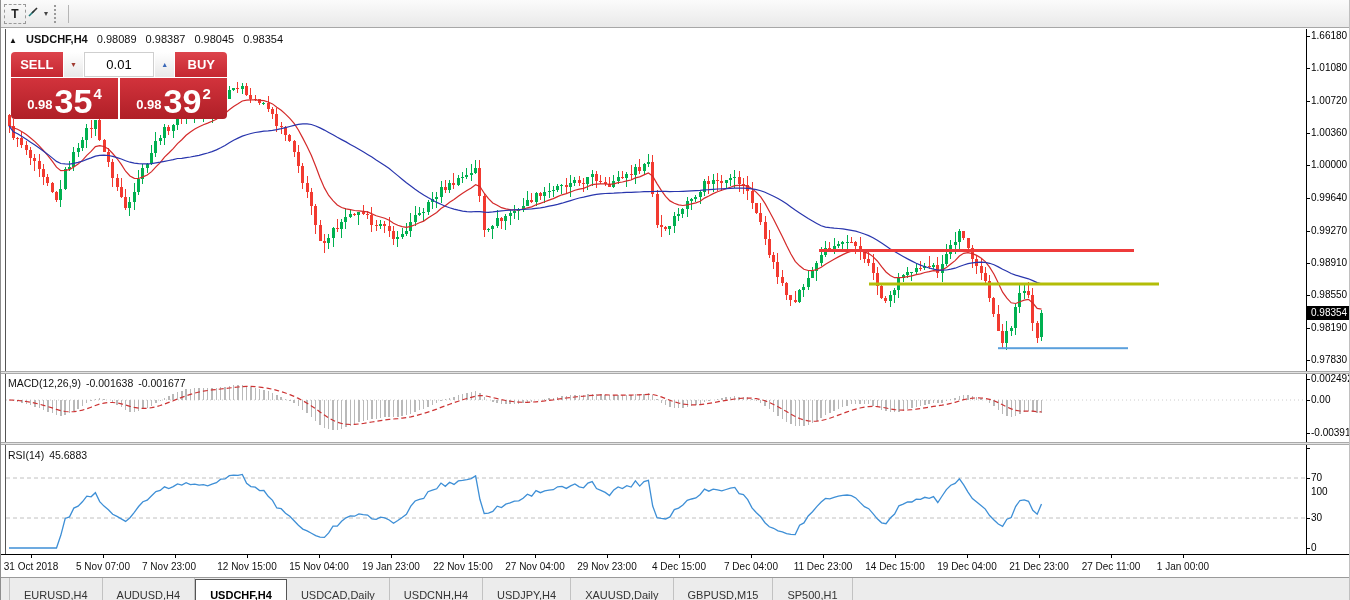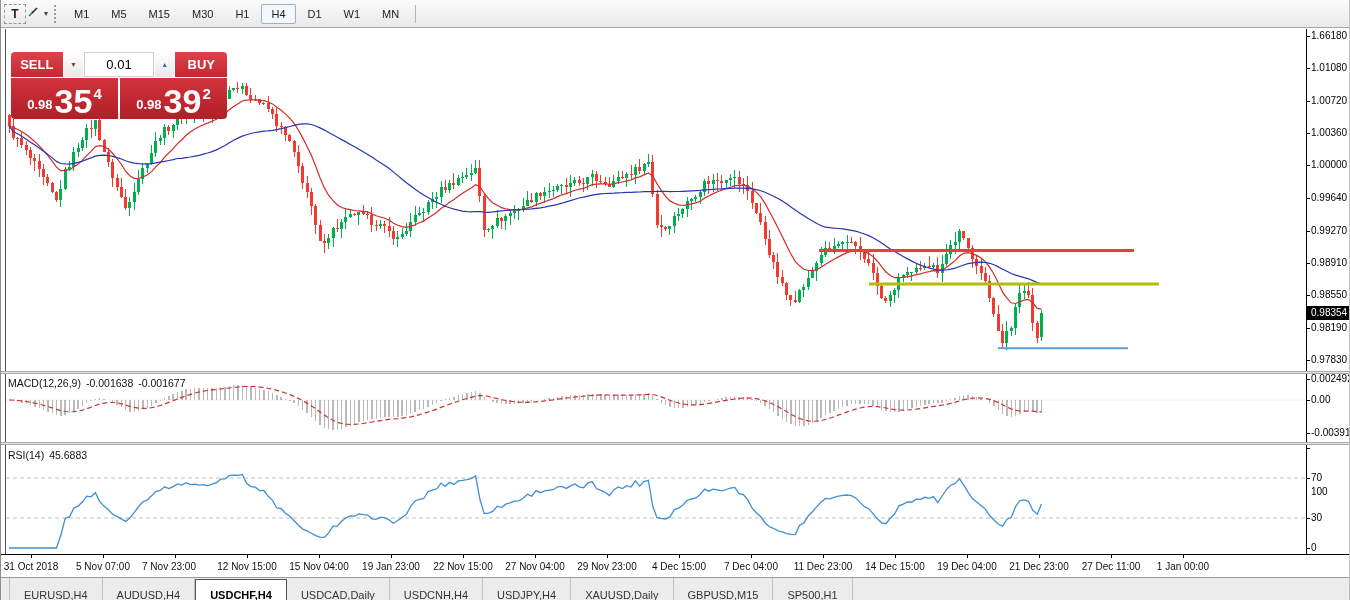--- a/index.html
+++ b/index.html
@@ -82,31 +82,20 @@
         <svg width="14" height="14" viewBox="0 0 14 14">
           <path d="M3 11 L8 6" stroke="#1f7a7a" stroke-width="1.6" fill="none"></path>
           <path d="M8 6 l-3 0 l3 -0.1 l0 3 z" fill="#1f7a7a"></path>
           <path d="M11 3 L6 8" stroke="#333" stroke-width="1.6" fill="none"></path>
           <path d="M11 3 l0 3 l-0.1-3 l-3 0 z" fill="#333"></path>
         </svg>
       </span>
       <span class="caret">▾</span>
     </div>
     <div class="grip"></div>
-    <div id="tf-host" style="display:flex;align-items:center;">
-        <div class="tfbtn">M1</div>
-        <div class="tfbtn">M5</div>
-        <div class="tfbtn">M15</div>
-        <div class="tfbtn">M30</div>
-        <div class="tfbtn">H1</div>
-        <div class="tfbtn active">H4</div>
-        <div class="tfbtn">D1</div>
-        <div class="tfbtn">W1</div>
-        <div class="tfbtn">MN</div>
-      </div>
     <div class="vsep"></div>
   </div>
 
   <svg id="main-svg" class="pane-svg" width="1350" height="342">
       <line x1="4.5" y1="0" x2="4.5" y2="342" stroke="#555555" stroke-width="1"></line>
       <line x1="1305.5" y1="0" x2="1305.5" y2="342" stroke="#000000" stroke-width="1"></line>
       <g shape-rendering="crispEdges">
         <line x1="8" y1="84.80712804730798" x2="8" y2="104.02321895398245" stroke="#f23a30" stroke-width="1"></line>
         <rect x="6.5" y="86.09386979195477" width="3" height="10.770083102493885" fill="#f23a30"></rect>
         <line x1="12.32" y1="89.54193478285885" x2="12.32" y2="110.7501969322933" stroke="#f23a30" stroke-width="1"></line>
@@ -845,20 +834,28 @@
     </svg>
   <div id="sep2" class="pane-sep"></div>
   <svg id="rsi-svg" class="pane-svg" width="1350" height="109">
       <line x1="4.5" y1="0" x2="4.5" y2="109" stroke="#555555" stroke-width="1"></line>
       <line x1="1305.5" y1="0" x2="1305.5" y2="109" stroke="#000000" stroke-width="1"></line>
       <line x1="5" y1="33" x2="1305" y2="33" stroke="#c0c0c0" stroke-width="1" stroke-dasharray="4 3"></line>
       <line x1="5" y1="73" x2="1305" y2="73" stroke="#c0c0c0" stroke-width="1" stroke-dasharray="4 3"></line>
       <polyline points="8.0,103.0 12.3,103.0 16.6,103.0 21.0,103.0 25.3,103.0 29.6,103.0 33.9,103.0 38.2,103.0 42.6,103.0 46.9,103.0 51.2,103.0 55.5,103.0 59.8,90.3 64.2,73.5 68.5,71.9 72.8,63.1 77.1,61.1 81.4,56.8 85.8,51.2 90.1,51.8 94.4,47.7 98.7,56.6 103.0,61.1 107.4,64.7 111.7,69.3 116.0,71.4 120.3,73.9 124.6,76.4 129.0,72.7 133.3,67.3 137.6,61.5 141.9,56.7 146.2,55.1 150.6,50.7 154.9,46.5 159.2,45.5 163.5,41.8 167.8,43.6 172.2,41.6 176.5,38.9 180.8,40.1 185.1,37.7 189.4,39.6 193.8,39.1 198.1,40.2 202.4,39.7 206.7,40.9 211.0,39.2 215.4,37.7 219.7,34.2 224.0,33.9 228.3,30.7 232.6,30.1 237.0,30.4 241.3,29.4 245.6,38.3 249.9,41.6 254.2,42.2 258.6,45.6 262.9,45.5 267.2,51.3 271.5,55.4 275.8,63.0 280.2,63.7 284.5,68.2 288.8,71.3 293.1,75.7 297.4,80.2 301.8,84.1 306.1,85.9 310.4,88.2 314.7,90.6 319.0,92.2 323.4,92.4 327.7,87.9 332.0,81.1 336.3,81.2 340.6,76.3 345.0,72.8 349.3,70.8 353.6,71.2 357.9,68.9 362.2,69.7 366.6,70.1 370.9,73.8 375.2,74.4 379.5,72.1 383.8,72.9 388.2,75.0 392.5,78.2 396.8,75.5 401.1,72.5 405.4,69.3 409.8,61.2 414.1,56.0 418.4,54.3 422.7,53.5 427.0,46.7 431.4,45.2 435.7,43.8 440.0,38.1 444.3,41.3 448.6,37.2 453.0,39.4 457.3,35.9 461.6,35.3 465.9,34.6 470.2,33.6 474.6,30.9 478.9,54.3 483.2,68.5 487.5,68.1 491.8,66.4 496.2,61.2 500.5,62.6 504.8,59.2 509.1,57.9 513.4,56.1 517.8,55.9 522.1,53.2 526.4,49.2 530.7,51.1 535.0,45.6 539.4,47.7 543.7,45.8 548.0,45.2 552.3,44.7 556.6,41.8 561.0,41.4 565.3,43.4 569.6,40.9 573.9,39.0 578.2,41.9 582.6,42.8 586.9,38.1 591.2,36.6 595.5,43.6 599.8,45.3 604.2,47.4 608.5,50.5 612.8,44.9 617.1,41.9 621.4,43.6 625.8,40.7 630.1,42.1 634.4,35.9 638.7,41.1 643.0,36.6 647.4,35.3 651.7,61.0 656.0,72.7 660.3,73.4 664.6,74.0 669.0,71.9 673.3,64.6 677.6,63.1 681.9,60.0 686.2,55.3 690.6,54.0 694.9,52.9 699.2,49.5 703.5,44.1 707.8,46.2 712.2,44.1 716.5,44.8 720.8,45.9 725.1,44.5 729.4,43.2 733.8,42.4 738.1,48.6 742.4,49.5 746.7,54.6 751.0,62.9 755.4,67.8 759.7,71.8 764.0,77.7 768.3,81.8 772.6,83.3 777.0,85.9 781.3,86.9 785.6,88.7 789.9,89.4 794.2,89.6 798.6,80.2 802.9,77.9 807.2,71.0 811.5,66.7 815.8,61.6 820.2,57.0 824.5,53.4 828.8,53.8 833.1,52.3 837.4,51.1 841.8,50.4 846.1,50.0 850.4,50.6 854.7,52.9 859.0,57.4 863.4,61.7 867.7,63.7 872.0,68.7 876.3,73.8 880.6,77.8 885.0,78.7 889.3,73.0 893.6,69.0 897.9,60.8 902.2,59.1 906.6,57.0 910.9,57.0 915.2,54.1 919.5,54.4 923.8,52.3 928.2,53.4 932.5,51.6 936.8,57.5 941.1,51.0 945.4,44.6 949.8,40.2 954.1,38.4 958.4,33.8 962.7,39.9 967.0,47.1 971.4,53.5 975.7,57.1 980.0,60.6 984.3,64.1 988.6,70.5 993.0,75.0 997.3,79.0 1001.6,81.3 1005.9,74.2 1010.2,72.5 1014.6,61.6 1018.9,55.5 1023.2,54.8 1027.5,56.3 1031.8,65.3 1036.2,69.2 1040.5,59.0" fill="none" stroke="#3e8fd6" stroke-width="1.3"></polyline>
     </svg>
 
+  <div id="chart-header">
+    <span id="hdr-marker">▲</span>
+    <span style="font-weight:bold;">USDCHF,H4</span>
+    <span>0.98089</span>
+    <span>0.98387</span>
+    <span>0.98045</span>
+    <span>0.98354</span>
+  </div>
 
   <div id="widget">
     <div class="w-row1">
       <button id="sell-btn">SELL</button>
       <button class="spin">
         <span class="arr dn">▼</span>
       </button>
       <div class="vol">0.01</div>
       <button class="spin">
         <span class="arr up">▲</span>

